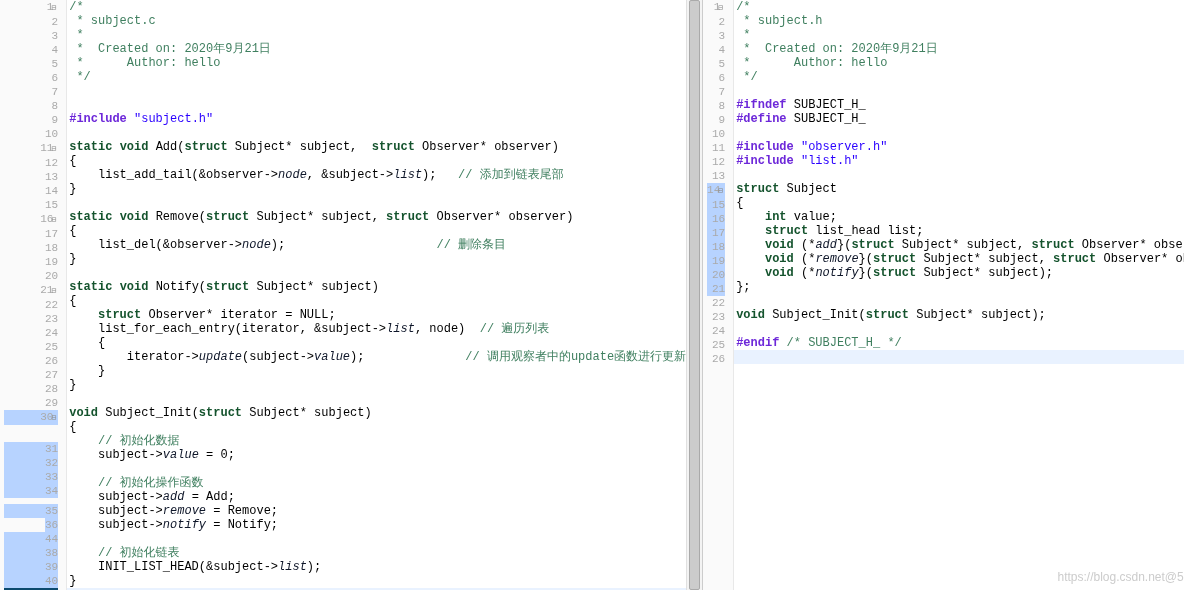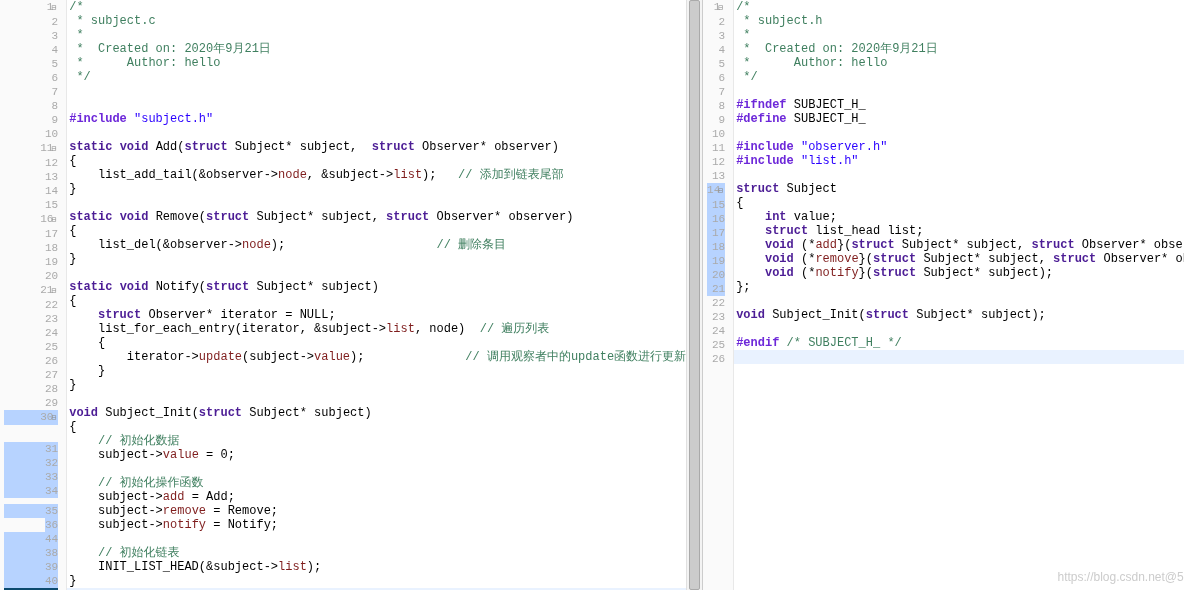--- a/index.html
+++ b/index.html
@@ -5,25 +5,25 @@
   * { box-sizing: border-box; margin: 0; padding: 0; }
   body { font-family: Consolas, Monaco, 'Courier New', monospace; font-size: 12px; background: #fff; display: flex; width: 1184px; height: 590px; overflow: hidden; }
   .pane { display: flex; flex: 1 1 50%; border-right: 1px solid #ccc; position: relative; }
   .pane:last-child { border-right: none; }
   .gutter { background: #fafafa; color: #aaa; text-align: right; padding: 0 8px 0 4px; user-select: none; line-height: 14px; font-size: 11px; border-right: 1px solid #e8e8e8; min-width: 26px; }
   .code { flex: 1; white-space: pre; line-height: 14px; font-size: 12px; overflow: hidden; }
   .fold-minus { color: #888; font-size: 8px; position: relative; left: -2px; }
   .code-line { padding-left: 2px; min-height: 14px; position: relative; }
   .hl-cursor { background: #e9f2ff; }
   .c-comment { color: #3f7f5f; }
-  .c-keyword { color: #4c1d95; font-weight: bold; }
+  .c-keyword { color: #14532d; font-weight: bold; }
   .c-string { color: #2a00ff; }
   .c-directive { color: #6d28d9; font-weight: bold; }
   .c-func { color: #000; }
-  .c-member { color: #7f1d1d; }
+  .c-member { color: #0f172a; font-style: italic; }
   .scrollbar { width: 16px; background: #f3f3f3; border-left: 1px solid #e0e0e0; position: relative; }
   .scrollbar .track { position: absolute; top: 0; bottom: 0; left: 0; right: 0; }
   .scrollbar .thumb { position: absolute; left: 2px; right: 2px; background: #ccc; border: 1px solid #aaa; border-radius: 2px; }
   .gutter .ln { display: block; min-height: 14px; }
   .watermark { position: absolute; right: 8px; bottom: 4px; color: #ccc; font-size: 12px; font-family: sans-serif; }
 </style>
 </head>
 <body>
 
 <div class="pane">

